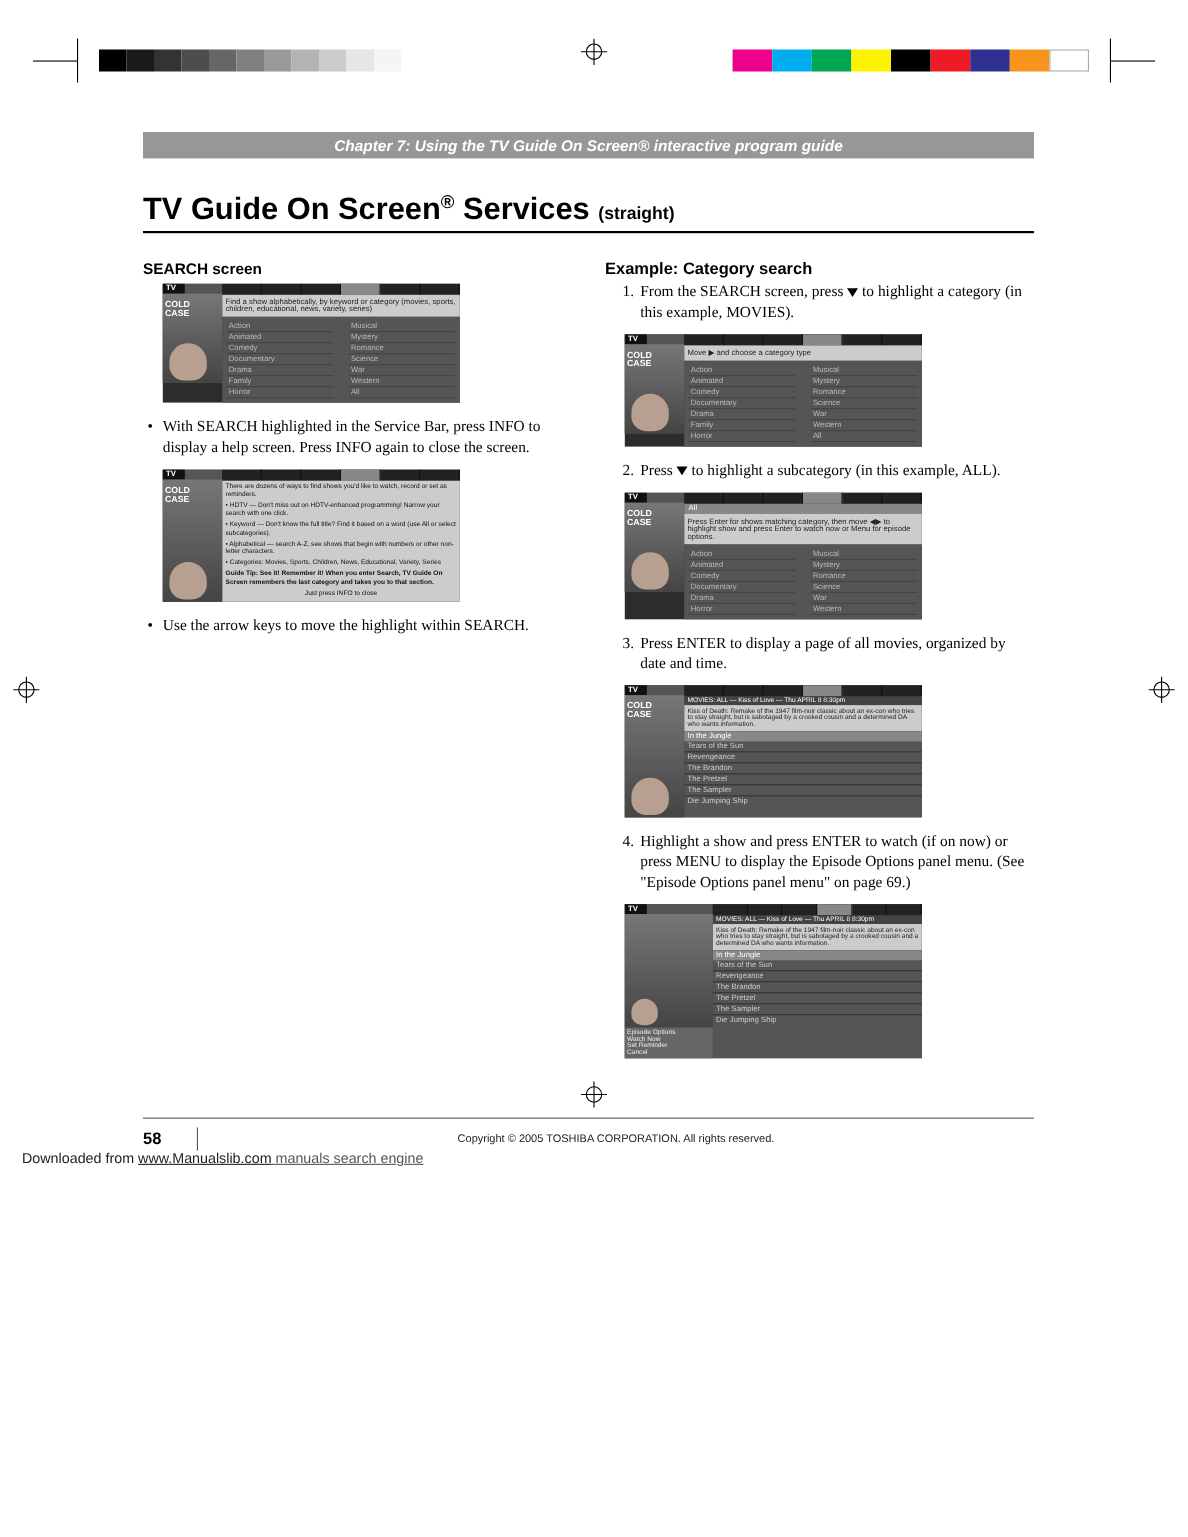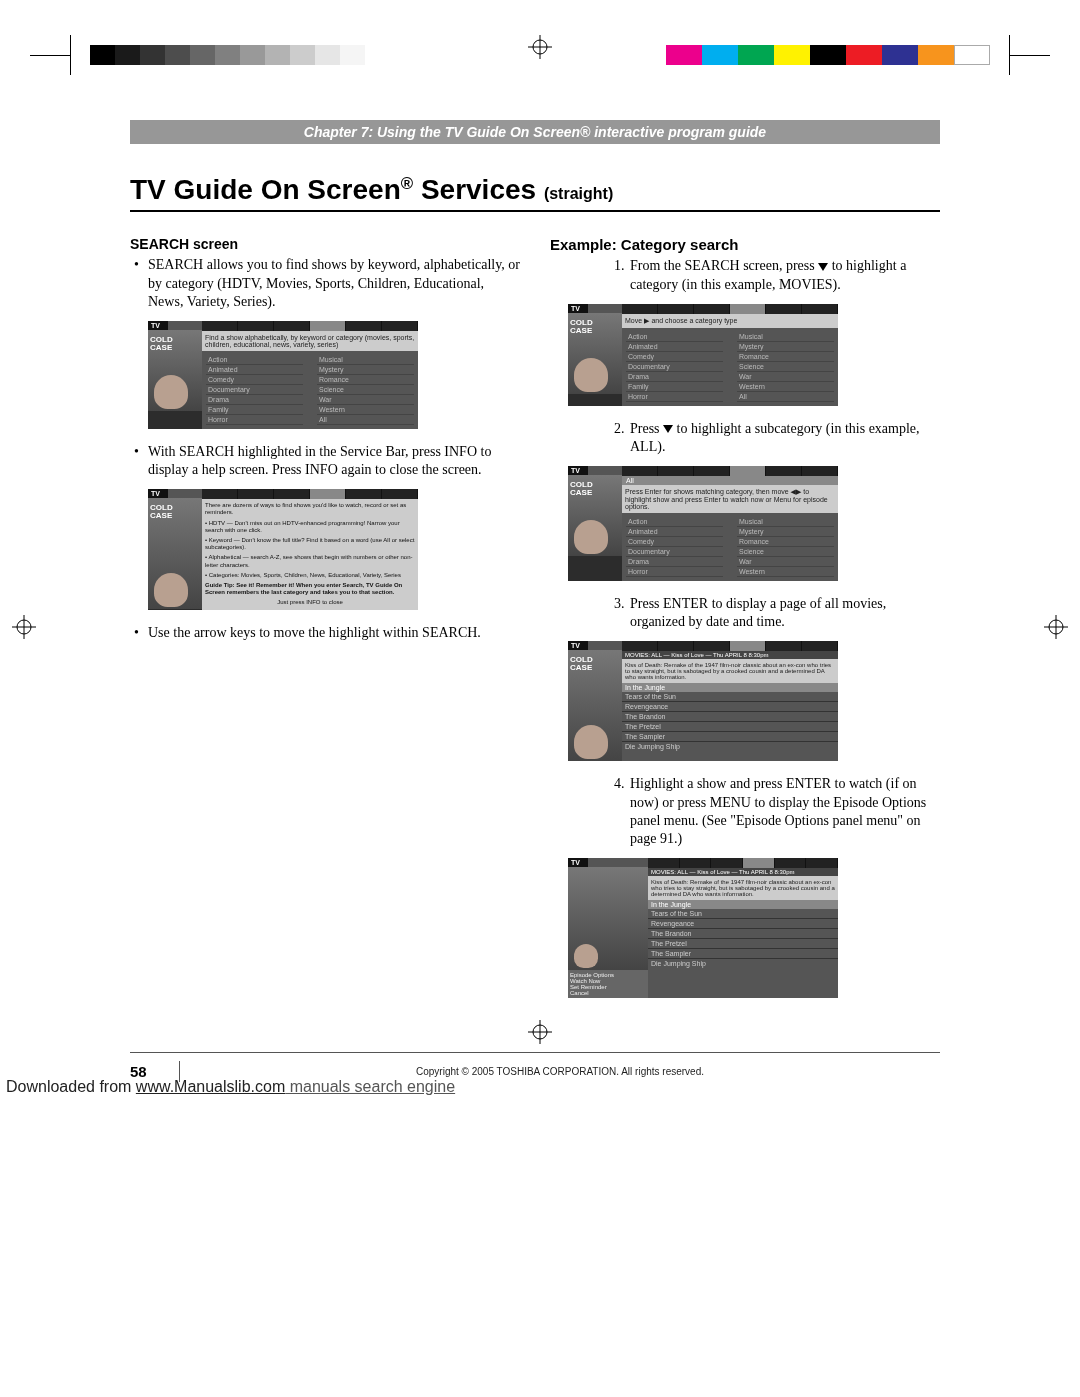--- a/index.html
+++ b/index.html
@@ -23,21 +23,21 @@
   .title-main { font-family: Arial, Helvetica, sans-serif; font-weight: 800; font-size: 28px; border-bottom: 2px solid #000; padding-bottom: 4px; margin-bottom: 24px; }
   .title-main .cont { font-size: 16px; font-weight: bold; }
   .columns { display: flex; gap: 30px; }
   .col { flex: 1; min-width: 0; }
   h2.section { font-family: Arial, Helvetica, sans-serif; font-size: 14px; font-weight: 800; margin-bottom: 4px; }
   h3.example { font-family: Arial, Helvetica, sans-serif; font-size: 15px; font-weight: 700; margin-bottom: 4px; }
   ul.bullets { list-style: none; padding-left: 18px; }
   ul.bullets > li { position: relative; margin-bottom: 10px; line-height: 1.3; }
   ul.bullets > li::before { content: '•'; position: absolute; left: -14px; top: 0; }
   ol.steps { list-style: decimal; padding-left: 30px; }
-  ol.steps > li { margin-bottom: 10px; line-height: 1.3; padding-left: 2px; margin-left: 48px; }
+  ol.steps > li { margin-bottom: 10px; line-height: 1.3; padding-left: 2px; }
   .fig { margin: 6px 0 14px 18px; width: 270px; background: #2c2c2c; position: relative; font-family: Arial, sans-serif; font-size: 7px; color: #ccc; }
   .fig-body { display: flex; }
   .fig-thumb { width: 54px; height: 90px; background: #555; display:flex; flex-direction:column; }
   .fig-thumb .tv-badge { background:#111; color:#fff; font-size:7px; font-weight:bold; padding:1px 3px; width:20px; }
   .fig-thumb .poster { flex:1; background: linear-gradient(#777, #444); position: relative; }
   .fig-thumb .poster .cold { position:absolute; top:6px; left:2px; color:#fff; font-weight:bold; font-size:8px; line-height:8px; }
   .fig-thumb .poster .face { position:absolute; bottom:2px; left:6px; width:34px; height:34px; background:#b8a090; border-radius:50% 50% 40% 40%; }
   .fig-right { flex:1; display:flex; flex-direction:column; }
   .fig-tabs { display:flex; height:10px; background:#222; }
   .fig-tabs div { flex:1; border-right:1px solid #111; }
@@ -48,21 +48,21 @@
   .fig-msg { background:#ccc; color:#222; padding:3px; }
   .fig.tall .fig-thumb { height:120px; }
   .tri-down { display:inline-block; width:0; height:0; border-left:5px solid transparent; border-right:5px solid transparent; border-top:8px solid #000; vertical-align: middle; }
   .side-reg { position: absolute; top: 595px; }
   .side-reg.left { left: 12px; }
   .side-reg.right { right: 12px; }
   .bottom-reg { position: absolute; left: 50%; transform: translateX(-50%); bottom: 54px; }
   .footer { display: flex; align-items: center; border-top: 1px solid #555; margin-top: 40px; padding-top: 8px; justify-content: space-between; }
   .footer .pnum { font-family: Arial, sans-serif; font-weight: 800; font-size: 15px; width: 50px; border-right: 1px solid #555; padding: 2px 0; text-align:left; }
   .footer .copy { flex:1; text-align:center; font-size:10px; font-family: Arial, sans-serif; color:#222; }
-  .download-line { position:absolute; bottom: 6px; left: 6px; font-family: Arial, sans-serif; font-size: 16px; color:#222;margin-top:15px; }
+  .download-line { position:absolute; bottom: 6px; left: 20px; font-family: Arial, sans-serif; font-size: 13px; color:#222;margin-top:15px; }
   .download-line .u { text-decoration: underline; color:#222; }
   .download-line .u2 { text-decoration: underline; color:#555; }
 </style>
 </head>
 <body>
 
 <div class="page-wrap">
 
   <div class="colorbar">
     <div class="reg-line reg-tl-h"></div>
@@ -120,23 +120,20 @@
   <div class="content">
     <div class="chapter-bar">Chapter 7: Using the TV Guide On Screen® interactive program guide</div>
 
     <div class="title-main">
       <span>TV Guide On Screen</span><span class="sup">®</span><span> Services </span><span class="cont">(straight)</span>
     </div>
 
     <div class="columns">
       <div class="col">
         <h2 class="section">SEARCH screen</h2>
-        <ul class="bullets">
-          <li>SEARCH allows you to find shows by keyword, alphabetically, or by category (HDTV, Movies, Sports, Children, Educational, News, Variety, Series).</li>
-        </ul>
 
         <div class="fig">
           <div class="fig-body">
             <div class="fig-thumb">
               <div class="tv-badge">TV</div>
               <div class="poster">
                 <div class="cold" style="white-space:pre">COLD
 CASE</div>
                 <div class="face"></div>
               </div>
@@ -340,21 +337,21 @@
                 <div style="padding:1px 3px;border-bottom:1px solid #333">The Brandon</div>
                 <div style="padding:1px 3px;border-bottom:1px solid #333">The Pretzel</div>
                 <div style="padding:1px 3px;border-bottom:1px solid #333">The Sampler</div>
                 <div style="padding:1px 3px">Die Jumping Ship</div>
               </div>
             </div>
           </div>
         </div>
 
         <ol class="steps" start="4">
-          <li>Highlight a show and press ENTER to watch (if on now) or press MENU to display the Episode Options panel menu. (See "Episode Options panel menu" on page 91.)</li>
+          <li>Highlight a show and press ENTER to watch (if on now) or press MENU to display the Episode Options panel menu. (See "Episode Options panel menu" on page 69.)</li>
         </ol>
         <div class="fig tall">
           <div class="fig-body">
             <div class="fig-thumb" style="width:80px;height:140px">
               <div class="tv-badge">TV</div>
               <div class="poster" style="height:60px">
                   <div class="face" style="width:24px;height:24px"></div>
                 </div>
               <div style="background:#666;color:#eee;font-size:6px;padding:2px">Episode Options<br>Watch Now<br>Set Reminder<br>Cancel</div>
             </div>

